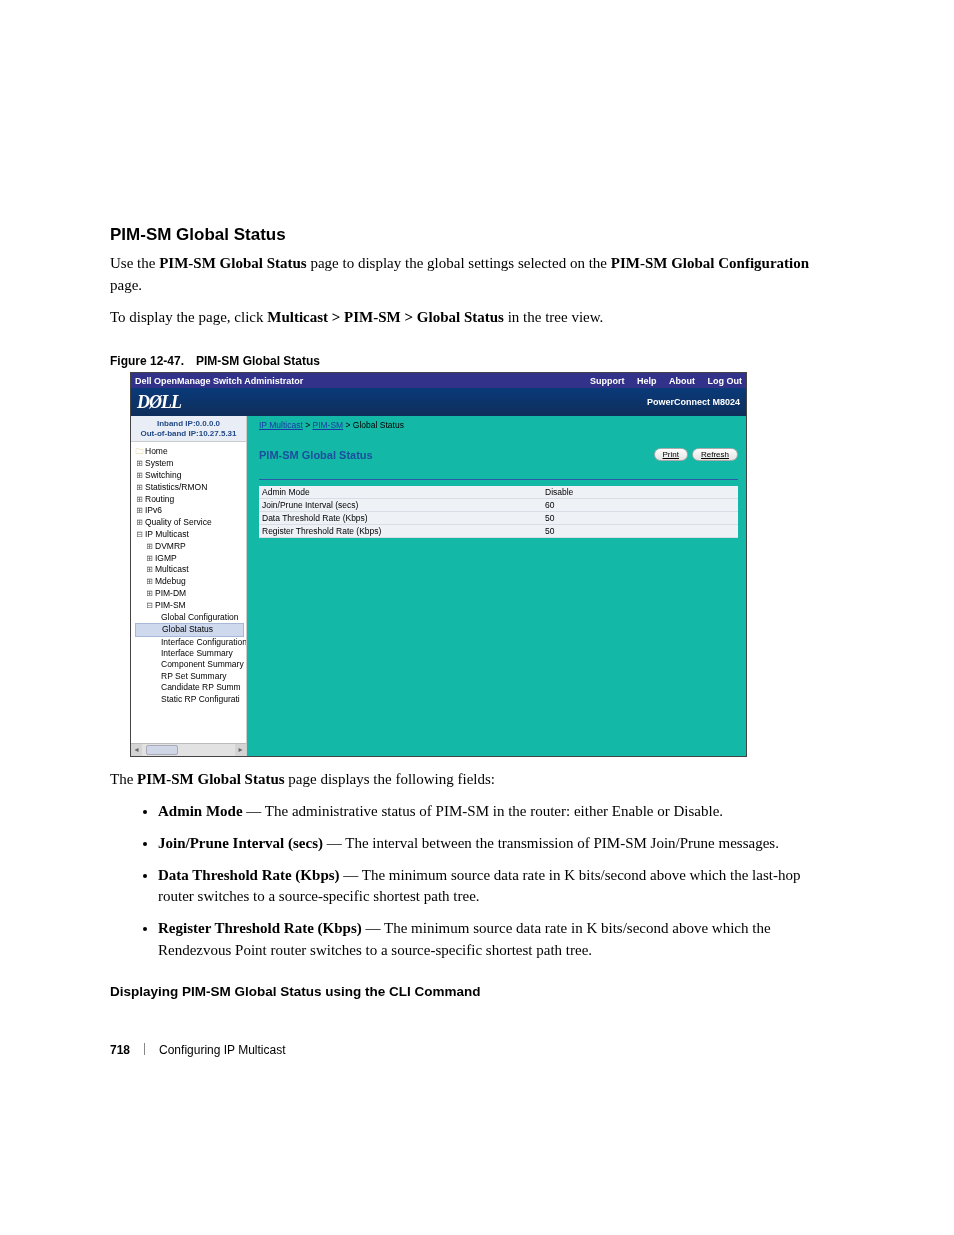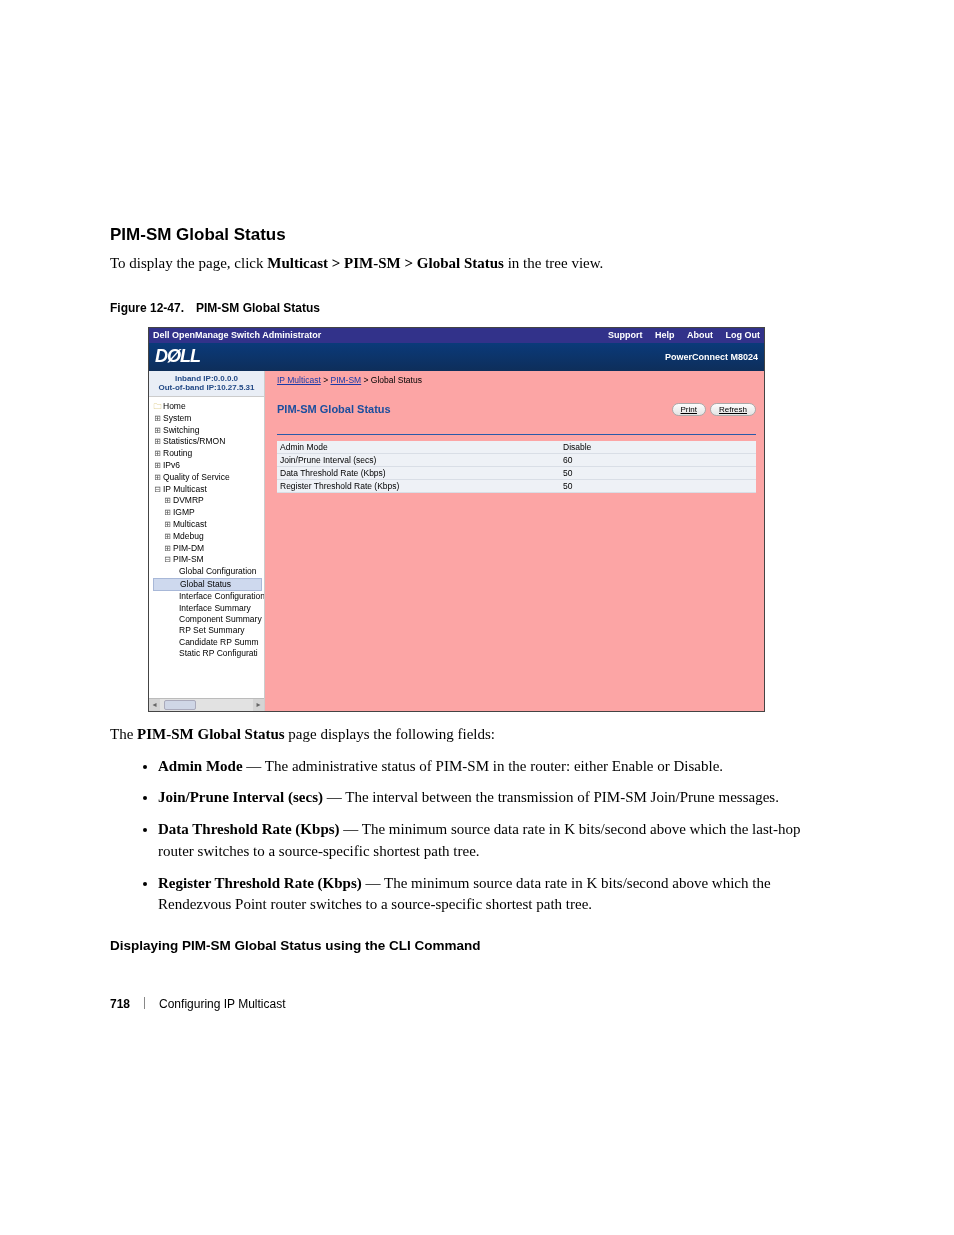--- a/index.html
+++ b/index.html
@@ -27,33 +27,33 @@
     line-height: 1.45;
     margin: 0 0 10px 0;
   }
   .body-text .bold {
     font-weight: bold;
   }
   .fig-caption {
     font-family: Arial, Helvetica, sans-serif;
     font-weight: bold;
     font-size: 12px;
-    margin: 26px 0 12px 0;
+    margin: 26px 0 4px 0;
   }
   .fig-caption .figno { margin-right: 12px; }
 
   
   .screenshot {
     font-family: Tahoma, Arial, sans-serif;
     width: 615px;
     border: 1px solid #444;
-    margin-left: 38px;
+    margin-left: 20px;
     font-size: 9px;
     color:#000;
-    background:#fca5a5;
+    background:#14b8a6;
   }
   .ss-topbar {
     background: #32328a;
     color: #fff;
     display: flex;
     align-items: center;
     height: 15px;
     padding: 0 4px;
     font-size: 9px;
     font-weight: bold;
@@ -62,21 +62,21 @@
   .ss-topbar .links span { margin-left: 10px; }
   .ss-brandrow {
     background: linear-gradient(#0a3a7a,#0e2e5a);
     color:#fff;
     display:flex;
     align-items:center;
     height:28px;
     padding:0 6px;
   }
   .ss-brandrow .logo {
-    font-family: Liberation Sans, sans-serif;
+    font-family: Liberation Serif, serif;
     font-weight: bold;
     font-style: italic;
     letter-spacing: -1px;
     font-size:18px;
     color:#fff;
   }
   .ss-brandrow .spacer { flex:1; }
   .ss-brandrow .model { font-size:9px; font-weight:bold; }
   .ss-main {
     display:flex;
@@ -180,20 +180,23 @@
   .footer .sep { border-left:1px solid #888; height:12px; margin-right:14px; }
   .italic { font-style: italic; }
 </style>
 </head>
 <body>
 
 <div class="page">
 
   <div class="hsans section-heading">PIM-SM Global Status</div>
 
+  <p class="body-text">
+    <span>Use the </span><span class="bold">PIM-SM Global Status</span><span> page to display the global settings selected on the </span><span class="bold">PIM-SM Global Configuration</span><span> page.</span>
+  </p>
 
   <p class="body-text">
     <span>To display the page, click </span><span class="bold">Multicast &gt; PIM-SM &gt; Global Status</span><span> in the tree view.</span>
   </p>
 
   <div class="fig-caption">
     <span class="figno">Figure 12-47.</span><span>PIM-SM Global Status</span>
   </div>
 
   <div class="screenshot">

